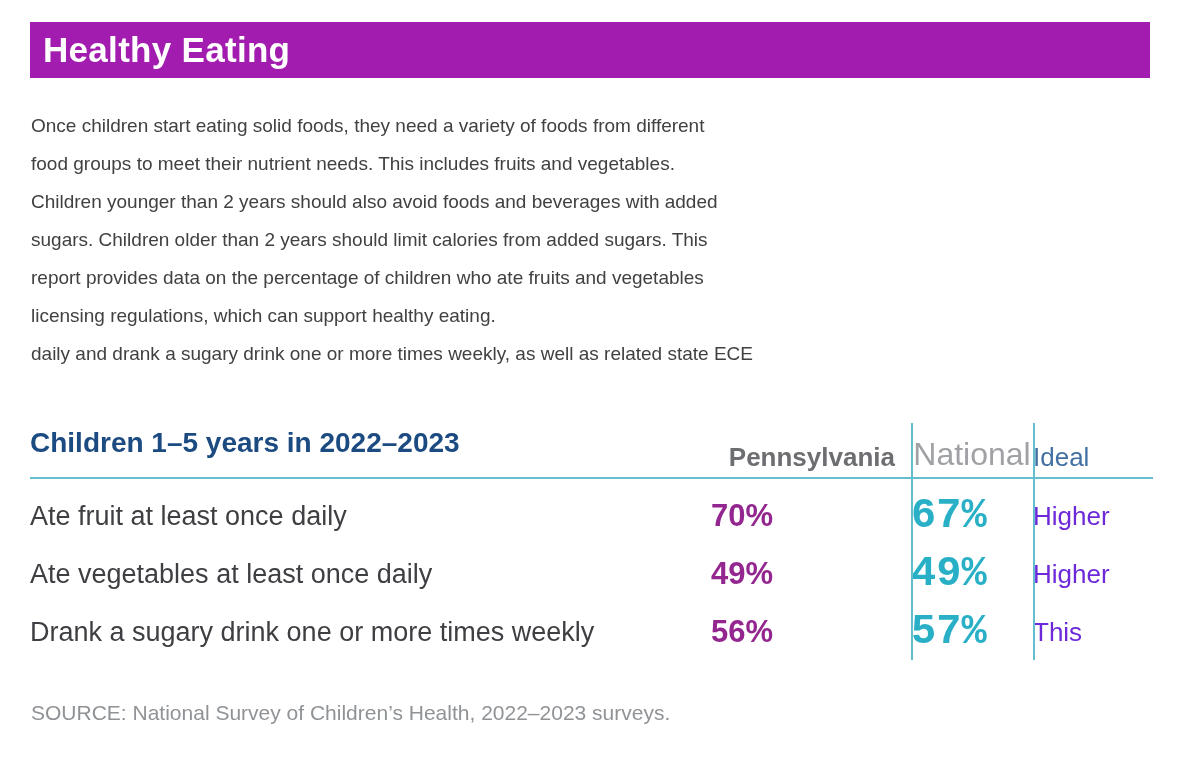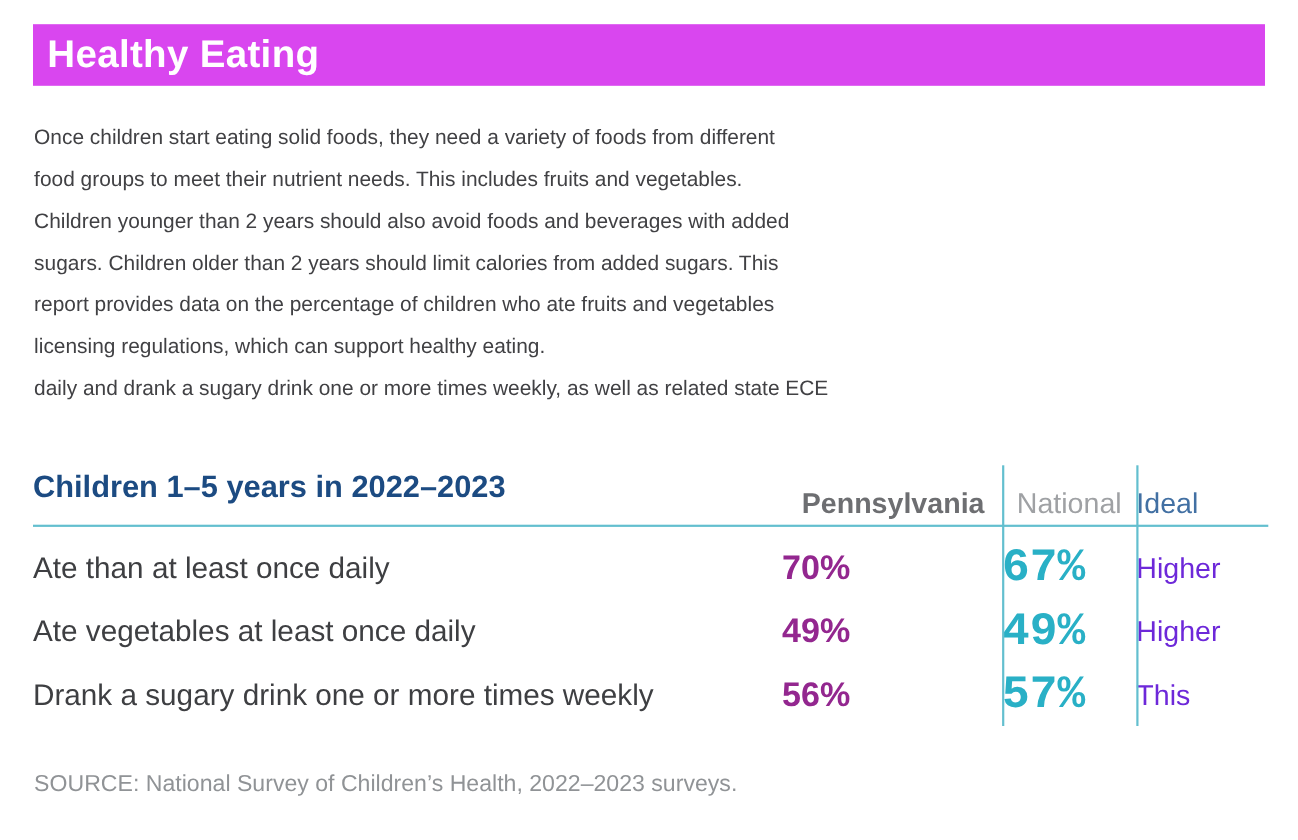--- a/index.html
+++ b/index.html
@@ -10,21 +10,21 @@
     background: #ffffff;
     font-family: "Liberation Sans", sans-serif;
     overflow: hidden;
   }
 
   
   .header-bar {
     position: absolute;
     left: 30px; top: 22px;
     width: 1120px; height: 56px;
-    background: #d946ef;
+    background: #a21caf;
     display: flex;
     align-items: center;
   }
   .header-bar .title {
     color: #ffffff;
     font-weight: bold;
     font-size: 35px;
     letter-spacing: 0.3px;
     padding-left: 13px;
   }
@@ -62,21 +62,21 @@
   }
   .col-penn {
     font-size: 26px;
     font-weight: bold;
     color: #6d6e71;
     text-align: right;
     padding-right: 16px;
     padding-bottom: 6px;
   }
   .col-nat {
-    font-size: 26px;
+    font-size: 32px;
     color: #9fa1a4;
     text-align: center;
     padding-bottom: 6px;
   }
   .col-ideal {
     font-size: 26px;
     color: #4270a3;
     text-align: left;
     padding-bottom: 6px;
     margin-top: 12px;
@@ -153,21 +153,21 @@
       <div class="col-ideal">Ideal</div>
     </div>
 
     <div class="header-rule"></div>
     <div class="vline vline-1"></div>
     <div class="vline vline-2"></div>
 
     <div class="tbody">
 
       <div class="trow">
-        <div class="row-label">Ate than at least once daily</div>
+        <div class="row-label">Ate fruit at least once daily</div>
         <div class="val-pa">70%</div>
         <div class="val-nat">67%</div>
         <div class="val-ideal">Higher</div>
       </div>
 
       <div class="trow">
         <div class="row-label">Ate vegetables at least once daily</div>
         <div class="val-pa">49%</div>
         <div class="val-nat">49%</div>
         <div class="val-ideal">Higher</div>

